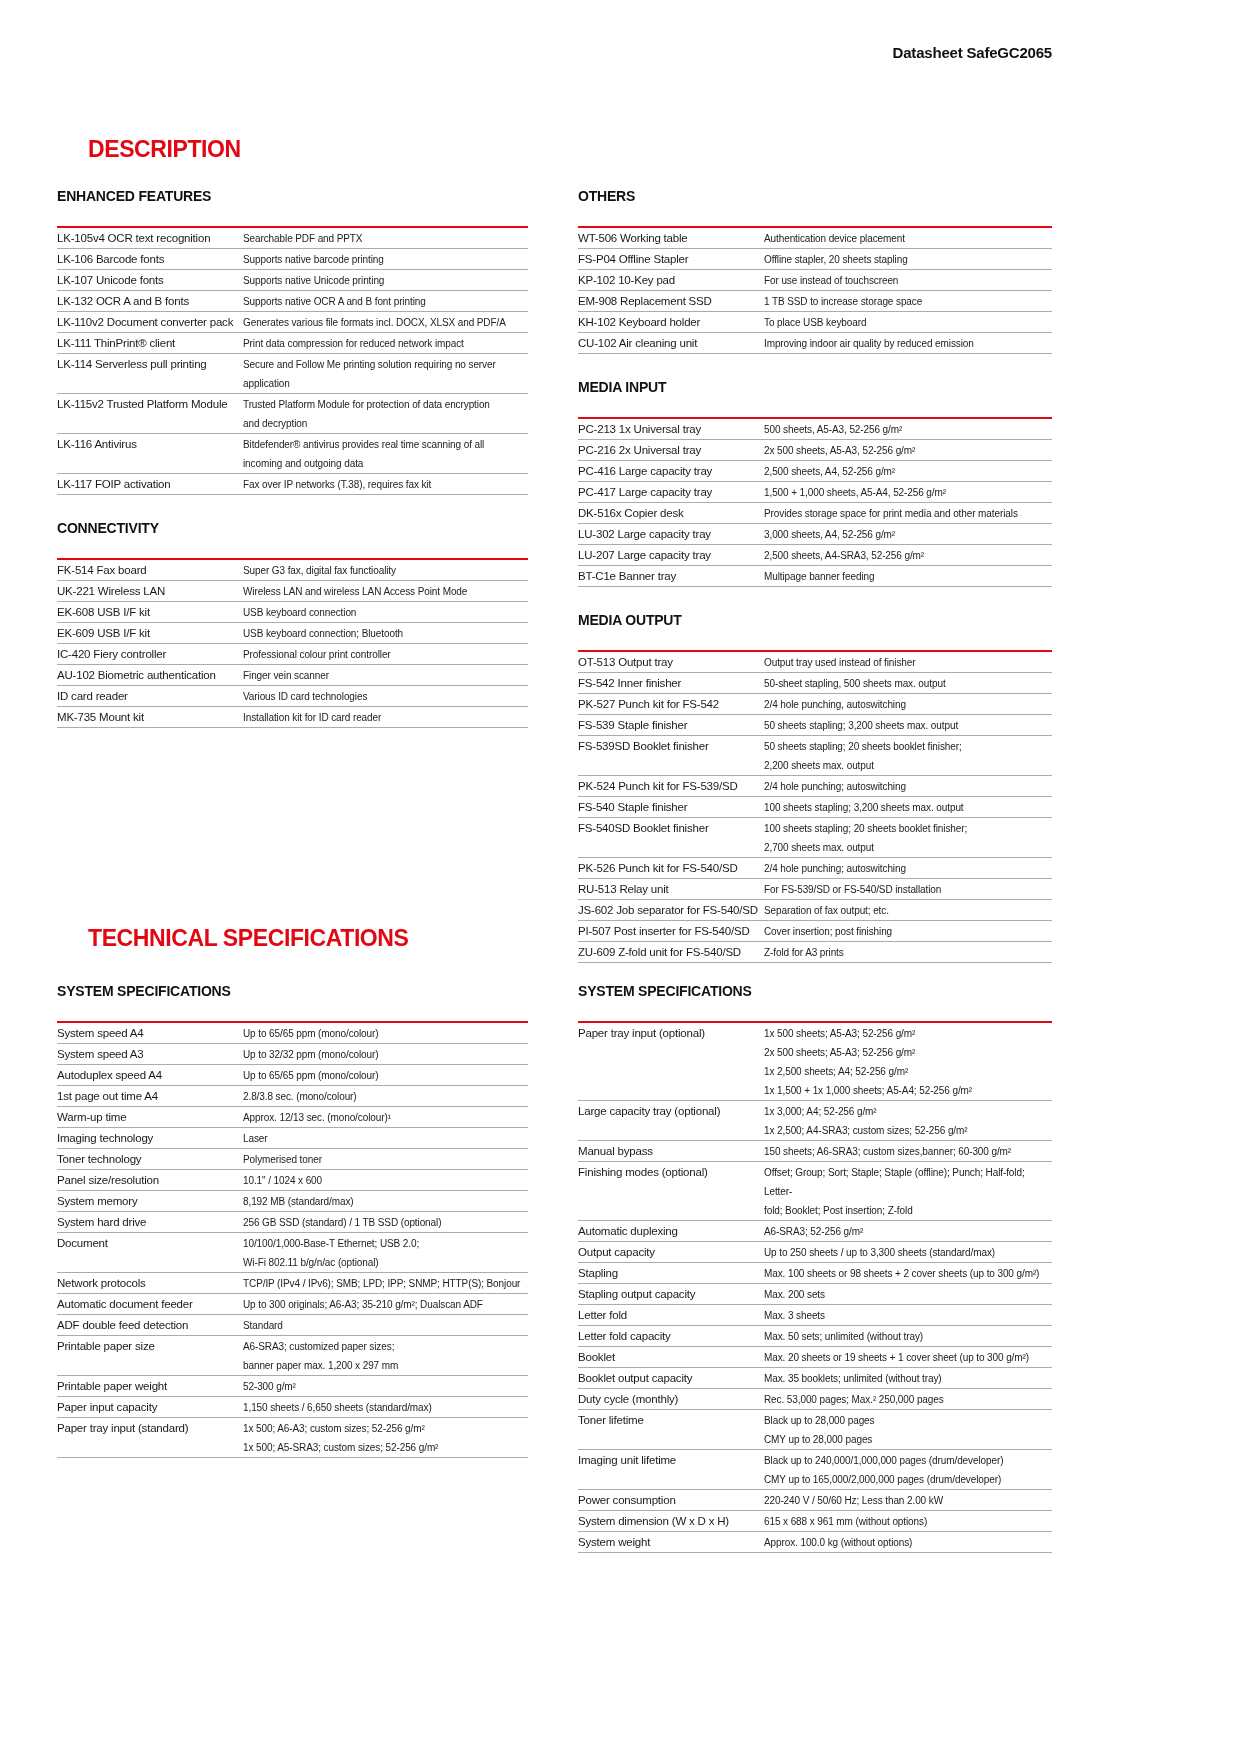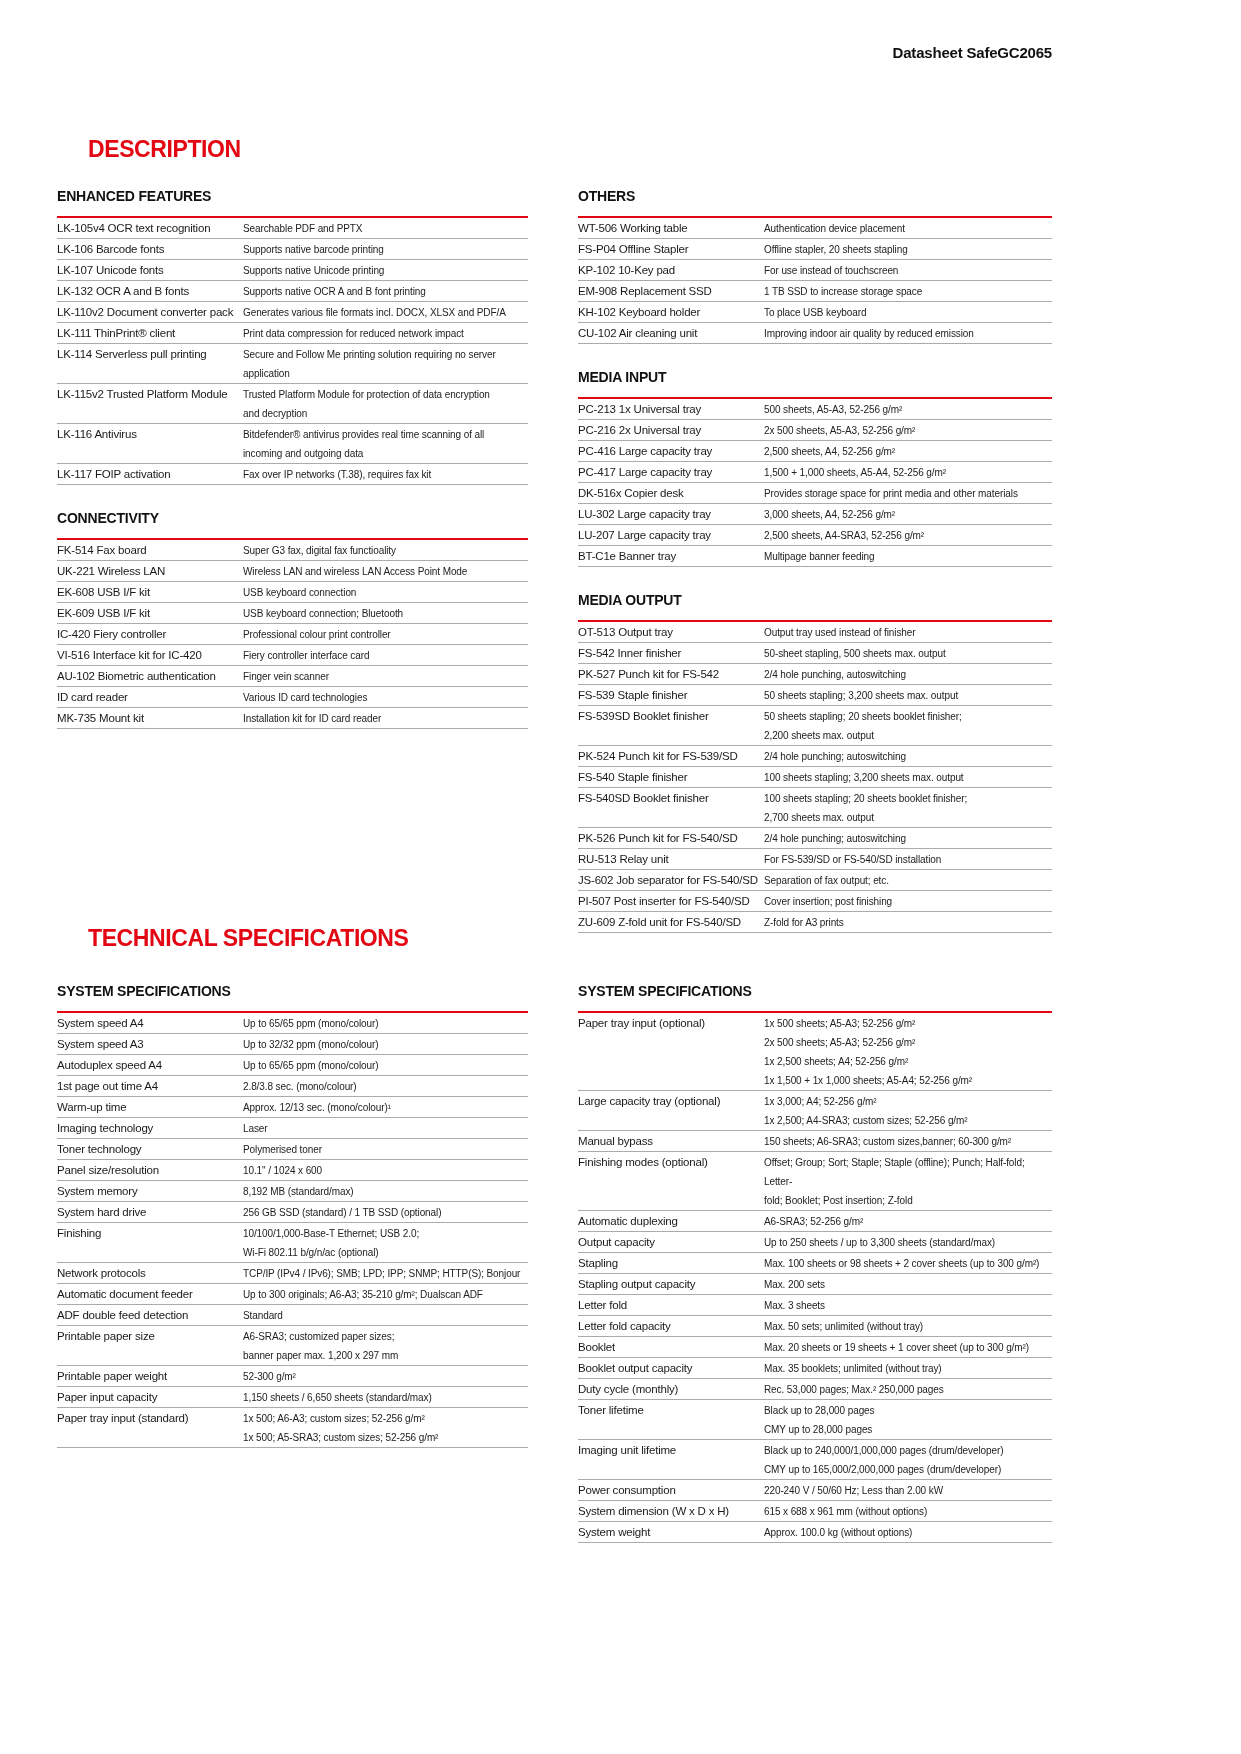--- a/index.html
+++ b/index.html
@@ -25,21 +25,21 @@
   #desc-title { top: 136px; }
   #tech-title { top: 925px; }
   .col { position: absolute; }
   #desc-left  { left: 57px;  top: 188px; width: 471px; }
   #desc-right { left: 578px; top: 188px; width: 474px; }
   #tech-left  { left: 57px;  top: 983px; width: 471px; }
   #tech-right { left: 578px; top: 983px; width: 474px; }
   .spec-table + .spec-table { margin-top: 25px; }
   .spec-title {
     font-size: 14px; font-weight: 700; letter-spacing: -0.2px;
-    padding-bottom: 12px;
+    padding-bottom: 22px;
     border-bottom: 2px solid #e30613;
     color: #111;
   }
   .spec-row {
     display: flex;
     align-items: flex-start;
     border-bottom: 1px solid #ababab;
     padding: 1px 0 0 0;
   }
   .spec-term {
@@ -155,26 +155,20 @@
           <div class="spec-line">USB keyboard connection; Bluetooth</div>
         </div>
       </div>
       <div class="spec-row">
         <div class="spec-term">IC-420 Fiery controller</div>
         <div class="spec-value">
           <div class="spec-line">Professional colour print controller</div>
         </div>
       </div>
       <div class="spec-row">
-        <div class="spec-term">VI-516 Interface kit for IC-420</div>
-        <div class="spec-value">
-          <div class="spec-line">Fiery controller interface card</div>
-        </div>
-      </div>
-      <div class="spec-row">
         <div class="spec-term">AU-102 Biometric authentication</div>
         <div class="spec-value">
           <div class="spec-line">Finger vein scanner</div>
         </div>
       </div>
       <div class="spec-row">
         <div class="spec-term">ID card reader</div>
         <div class="spec-value">
           <div class="spec-line">Various ID card technologies</div>
         </div>
@@ -422,21 +416,21 @@
           <div class="spec-line">8,192 MB (standard/max)</div>
         </div>
       </div>
       <div class="spec-row">
         <div class="spec-term">System hard drive</div>
         <div class="spec-value">
           <div class="spec-line">256 GB SSD (standard) / 1 TB SSD (optional)</div>
         </div>
       </div>
       <div class="spec-row">
-        <div class="spec-term">Finishing</div>
+        <div class="spec-term">Document</div>
         <div class="spec-value">
           <div class="spec-line">10/100/1,000-Base-T Ethernet; USB 2.0;</div>
           <div class="spec-line">Wi-Fi 802.11 b/g/n/ac (optional)</div>
         </div>
       </div>
       <div class="spec-row">
         <div class="spec-term">Network protocols</div>
         <div class="spec-value">
           <div class="spec-line">TCP/IP (IPv4 / IPv6); SMB; LPD; IPP; SNMP; HTTP(S); Bonjour</div>
         </div>

